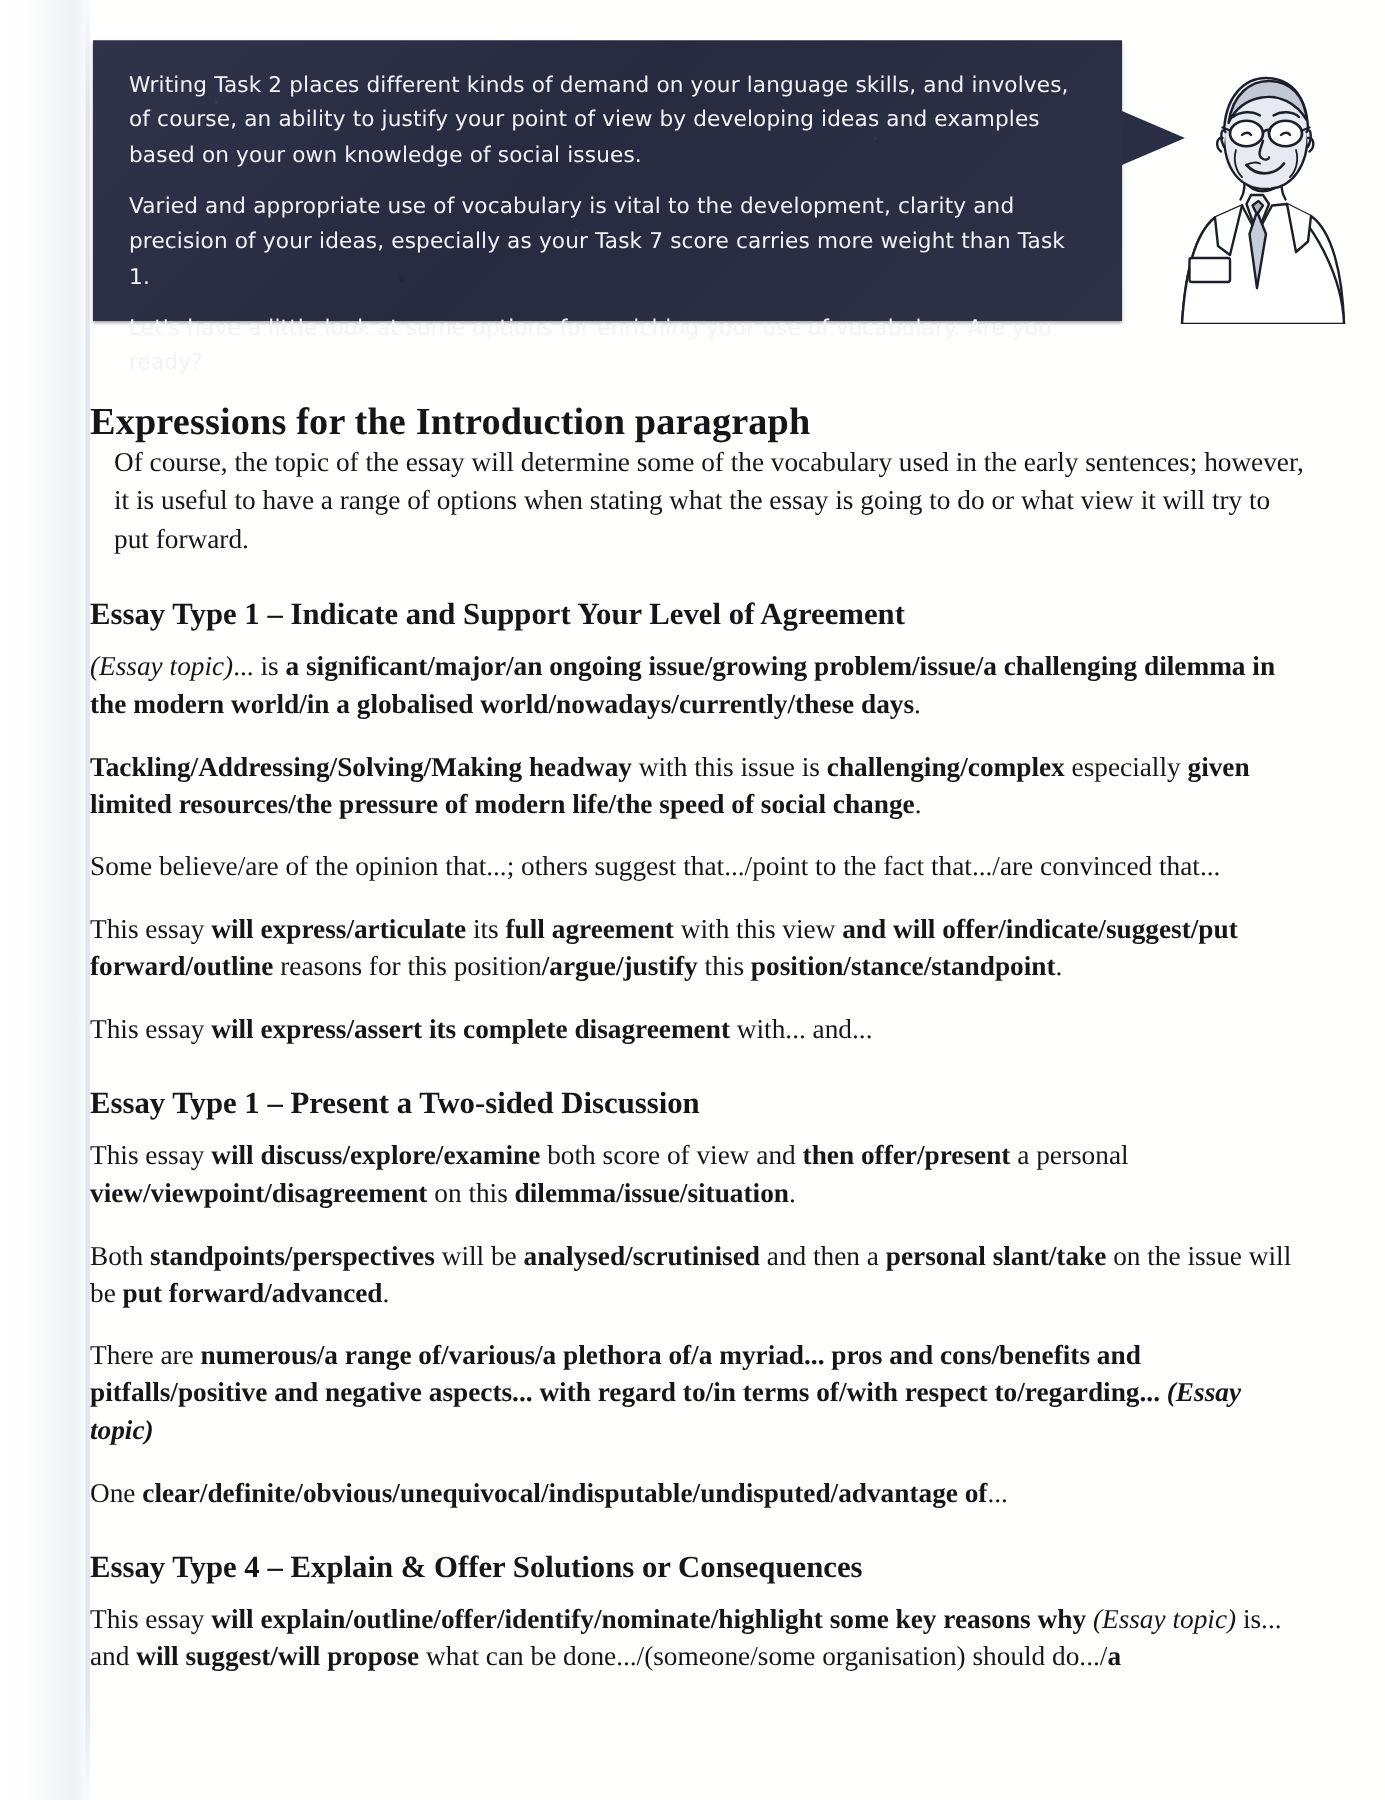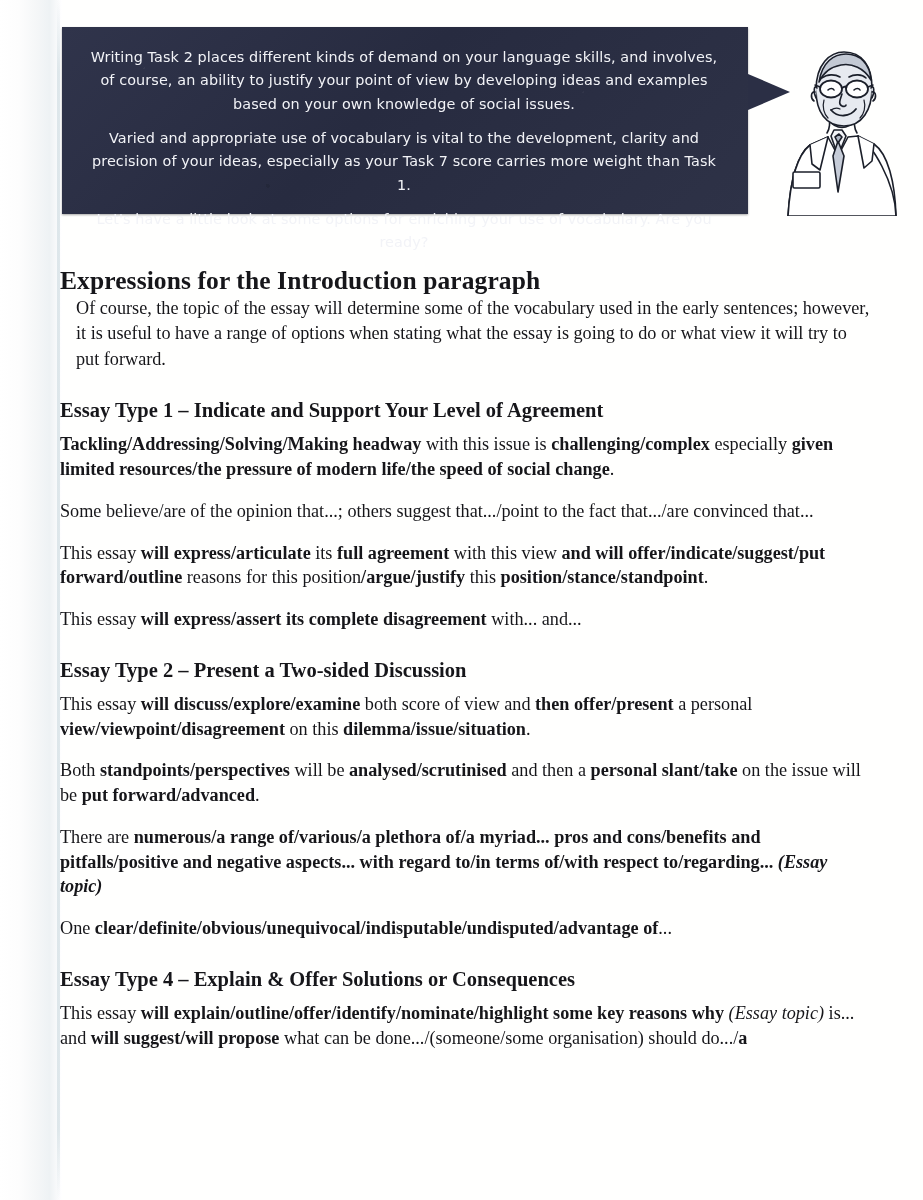--- a/index.html
+++ b/index.html
@@ -46,21 +46,20 @@
     background: #2b2f45;
     background-image:
        radial-gradient(circle at 12% 22%, rgba(255,255,255,.045) 0 1px, transparent 1px),
        radial-gradient(circle at 47% 68%, rgba(255,255,255,.04) 0 1px, transparent 1px),
        radial-gradient(circle at 76% 35%, rgba(255,255,255,.035) 0 1px, transparent 1px),
        radial-gradient(circle at 30% 85%, rgba(0,0,0,.10) 0 2px, transparent 2px),
        linear-gradient(135deg, #30344b 0%, #272b40 45%, #2e3247 100%);
     box-shadow: 0 1px 2px rgba(0,0,0,.35);
     padding: 19px 26px 14px 24px;
     box-sizing: border-box;
-    text-align: center;
   }
   .bubble-tail {
     position: absolute;
     left: 686px; top: 47px;
     width: 0; height: 0;
     border-top: 18px solid transparent;
     border-bottom: 18px solid transparent;
     border-left: 42px solid #2b2f45;
   }
   .bubble p {
@@ -181,25 +180,26 @@
         <path d="M88 56 C90 63 88 70 84 74" stroke-width="1.2"></path>
       </g>
     </svg>
   </div>
 
   <div class="content">
     <h1 class="section-title">Expressions for the Introduction paragraph</h1>
     <p class="intro">Of course, the topic of the essay will determine some of the vocabulary used in the early sentences; however, it is useful to have a range of options when stating what the essay is going to do or what view it will try to put forward.</p>
     <div id="essay-types">
         <h2 class="type-title">Essay Type 1 – Indicate and Support Your Level of Agreement</h2>
+        <p class="para"><span class="i">(Essay topic)</span><span>... is </span><span class="b">a significant/major/an ongoing issue/growing problem/issue/a challenging dilemma in the modern world/in a globalised world/nowadays/currently/these days</span><span>.</span></p>
         <p class="para"><span class="b">Tackling/Addressing/Solving/Making headway</span><span> with this issue is </span><span class="b">challenging/complex</span><span> especially </span><span class="b">given limited resources/the pressure of modern life/the speed of social change</span><span>.</span></p>
         <p class="para"><span>Some believe/are of the opinion that...; others suggest that.../point to the fact that.../are convinced that...</span></p>
         <p class="para"><span>This essay </span><span class="b">will express/articulate</span><span> its </span><span class="b">full agreement</span><span> with this view </span><span class="b">and will offer/indicate/suggest/put forward/outline</span><span> reasons for this position</span><span class="b">/argue/justify</span><span> this </span><span class="b">position/stance/standpoint</span><span>.</span></p>
         <p class="para"><span>This essay </span><span class="b">will express/assert its complete disagreement</span><span> with... and...</span></p>
-        <h2 class="type-title">Essay Type 2 – Present a Two-sided Discussion</h2>
+        <h2 class="type-title">Essay Type 1 – Present a Two-sided Discussion</h2>
         <p class="para"><span>This essay </span><span class="b">will discuss/explore/examine</span><span> both score of view and </span><span class="b">then offer/present</span><span> a personal </span><span class="b">view/viewpoint/disagreement</span><span> on this </span><span class="b">dilemma/issue/situation</span><span>.</span></p>
         <p class="para"><span>Both </span><span class="b">standpoints/perspectives</span><span> will be </span><span class="b">analysed/scrutinised</span><span> and then a </span><span class="b">personal slant/take</span><span> on the issue will be </span><span class="b">put forward/advanced</span><span>.</span></p>
         <p class="para"><span>There are </span><span class="b">numerous/a range of/various/a plethora of/a myriad... pros and cons/benefits and pitfalls/positive and negative aspects... with regard to/in terms of/with respect to/regarding...</span><span> </span><span class="bi">(Essay topic)</span></p>
         <p class="para"><span>One </span><span class="b">clear/definite/obvious/unequivocal/indisputable/undisputed/advantage of</span><span>...</span></p>
         <h2 class="type-title">Essay Type 4 – Explain &amp; Offer Solutions or Consequences</h2>
         <p class="para"><span>This essay </span><span class="b">will explain/outline/offer/identify/nominate/highlight some key reasons why</span><span> </span><span class="i">(Essay topic)</span><span> is... and </span><span class="b">will suggest/will propose</span><span> what can be done.../(someone/some organisation) should do.../</span><span class="b">a</span></p>
       </div>
   </div>
 
 </div>

